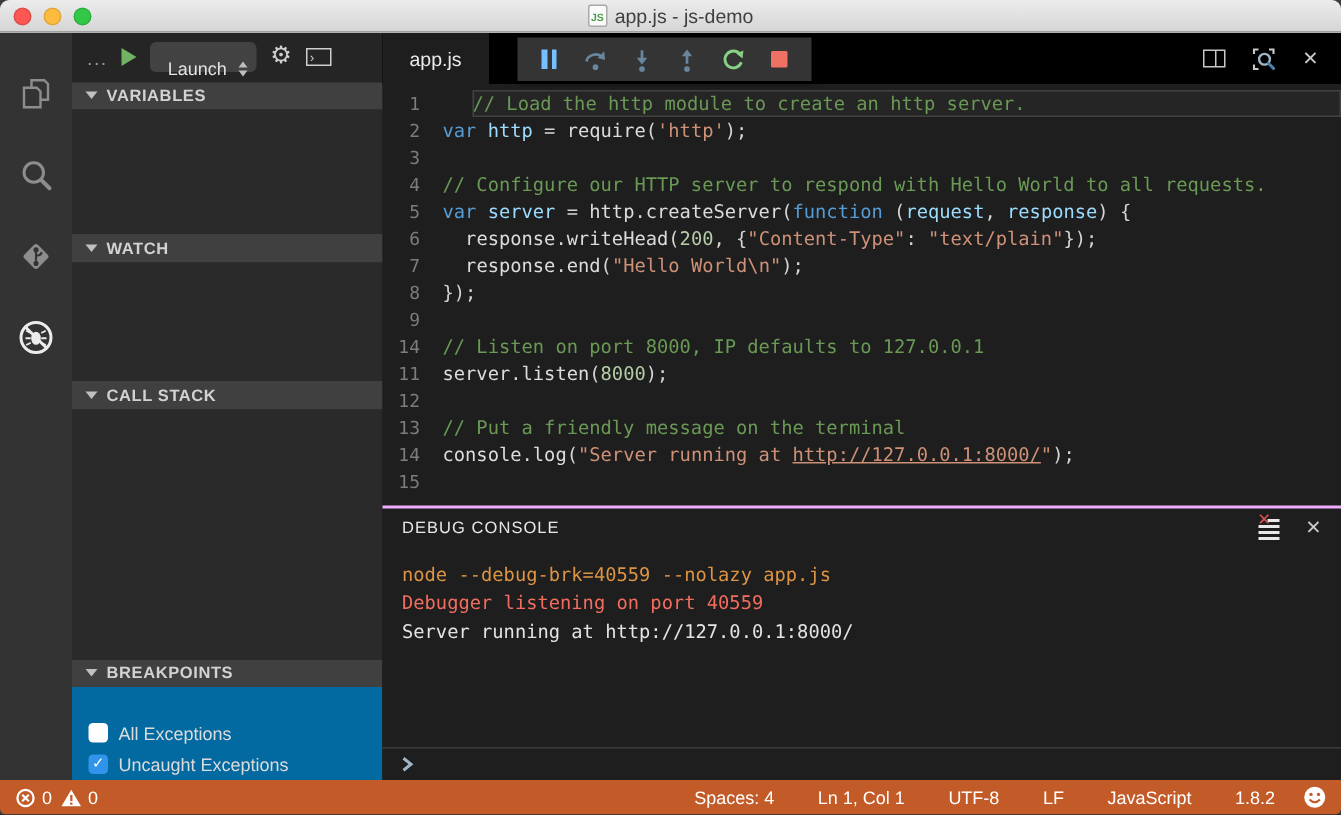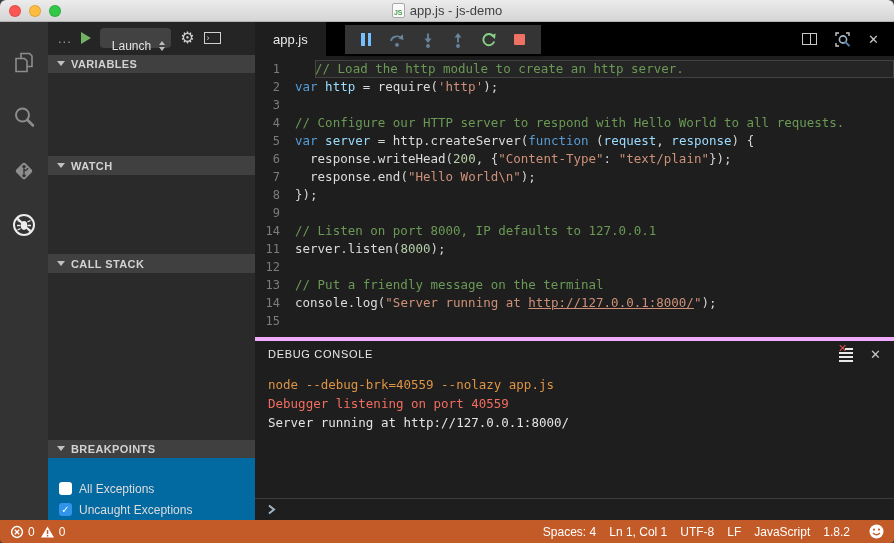--- a/index.html
+++ b/index.html
@@ -71,21 +71,21 @@
   .code { flex:1; padding-top:4px; font-family:"DejaVu Sans Mono","Liberation Mono",monospace; font-size:12.5px; overflow:hidden; }
   .code-line { display:flex; height:18px; line-height:18px; white-space:pre; cursor:text; }
   .ln { width:40px; flex-shrink:0; text-align:right; padding-right:15px; color:#7c7c7c; font-size:12px; }
   .lc { flex:1; color:#d4d4d4; }
   .code-line.active .lc { outline:1px solid #424242; outline-offset:-1px; background:rgba(255,255,255,.035);margin-left:20px; }
   .tk-cm { color:#6a9955; } .tk-kw { color:#569cd6; } .tk-vr { color:#9cdcfe; }
   .tk-fn { color:#dcdcdc; } .tk-pl { color:#d4d4d4; } .tk-st { color:#ce9178; }
   .tk-nm { color:#b5cea8; } .tk-lk { color:#ce9178; text-decoration:underline; }
 
   
-  .panel { height:183px; border-top:4px solid #f0abfc; display:flex; flex-direction:column; background:#1e1e1e; }
+  .panel { height:183px; border-top:2px solid #f0abfc; display:flex; flex-direction:column; background:#1e1e1e; }
   .panel-header { height:26px; display:flex; align-items:center; padding:0 13px; }
   .panel-title { color:#e7e7e7; font-size:11px; letter-spacing:.7px; }
   .panel-actions { margin-left:auto; display:flex; align-items:center; gap:16px; }
   .clear-icon { position:relative; width:15px; height:13px; cursor:pointer; }
   .clear-icon i { position:absolute; left:0; height:2px; background:#e8e8e8; }
   .clear-icon i:nth-child(1){ top:0; width:8px; left:6px;}
   .clear-icon i:nth-child(2){ top:4px; width:14px;}
   .clear-icon i:nth-child(3){ top:8px; width:14px;}
   .clear-icon i:nth-child(4){ top:12px; width:14px;}
   .clear-icon b { position:absolute; left:-1px; top:-6px; color:#d9534f; font-size:11px; font-weight:bold; }
@@ -316,21 +316,21 @@
         <svg width="15" height="14" viewBox="0 0 15 14">
           <path d="M7.5 1.5 L14 12.5 H1 Z" fill="#fff"></path>
           <rect x="6.8" y="5" width="1.5" height="4" fill="#c35b28"></rect>
           <rect x="6.8" y="10" width="1.5" height="1.5" fill="#c35b28"></rect>
         </svg>
         <span>0</span>
       </div>
     </div>
     <div class="sb-right">
 
-      <span class="sb-right-items" style="display:flex;gap:13px;">
+      <span class="sb-right-items" style="display:flex;gap:29px;">
           <span class="sb-item">Spaces: 4</span>
           <span class="sb-item">Ln 1, Col 1</span>
           <span class="sb-item">UTF-8</span>
           <span class="sb-item">LF</span>
           <span class="sb-item">JavaScript</span>
           <span class="sb-item">1.8.2</span>
         </span>
       <svg width="15" height="15" viewBox="0 0 15 15" style="cursor:pointer">
         <circle cx="7.5" cy="7.5" r="7" fill="#fff"></circle>
         <circle cx="5" cy="5.6" r="1.1" fill="#c35b28"></circle>

